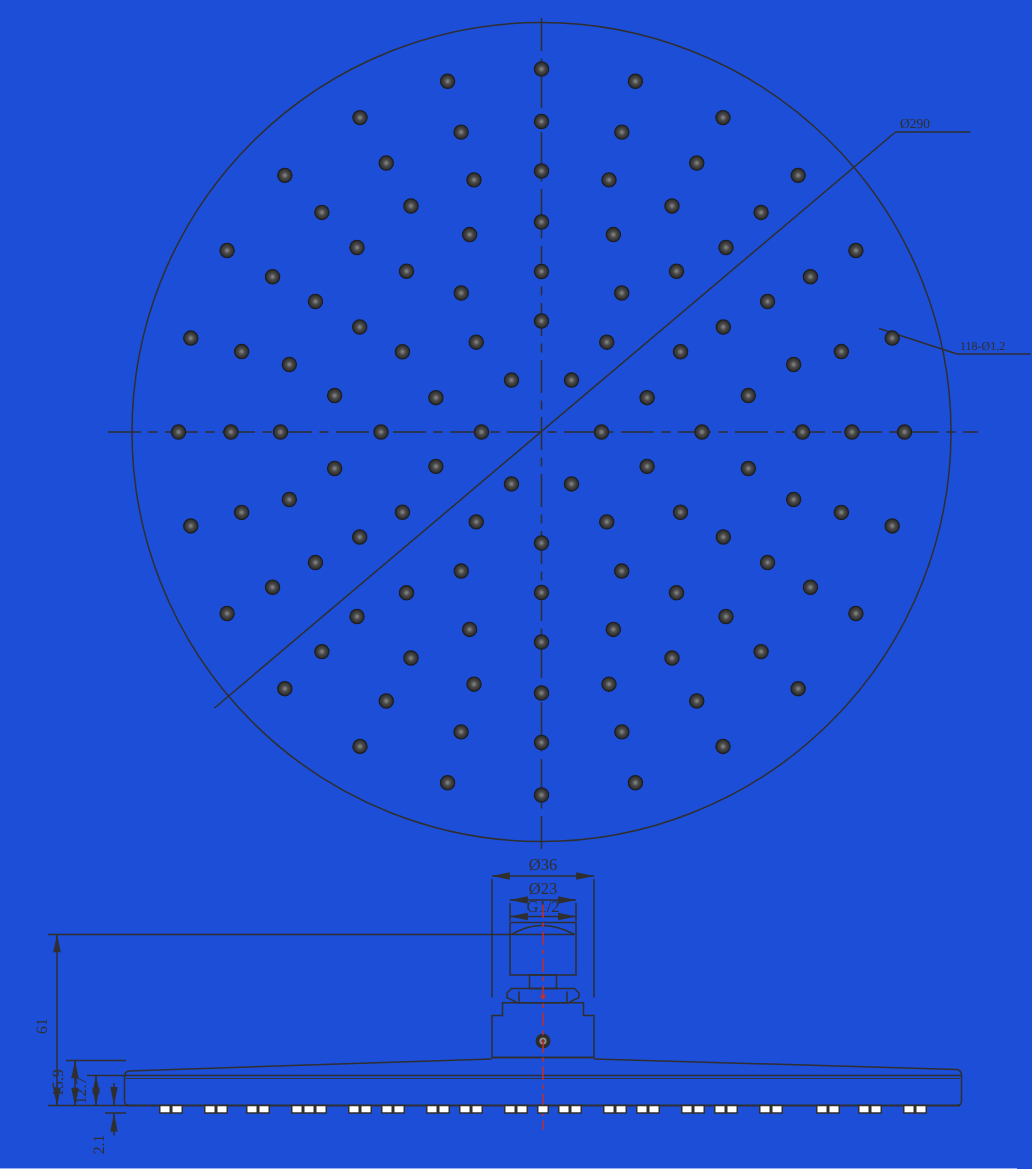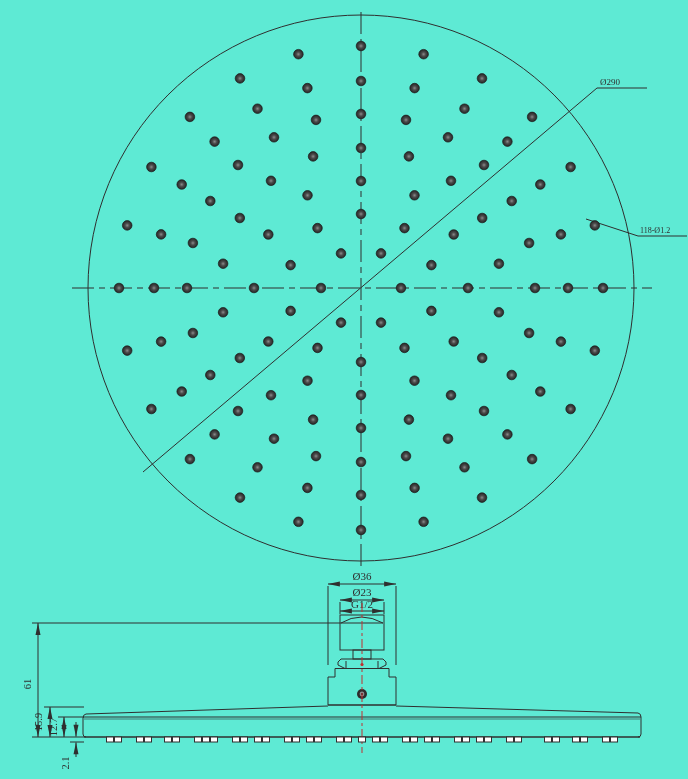--- a/index.html
+++ b/index.html
@@ -1,19 +1,19 @@
 <!DOCTYPE html>
 <html><head>
 <meta charset="utf-8">
 <style>
   html,body{margin:0;padding:0;background:#ffffff;}
   .canvas{
     position:relative;
     width:688px;height:779px;
-    background:#5eead4;
+    background:#1d4ed8;
     overflow:hidden;
   }
   svg text{
     font-family:"Liberation Serif","DejaVu Serif",serif;
     fill:#2f2f2f;
   }
   .dim-txt{font-size:11px;}
   .dim-txt-sm{font-size:9px;}
   .dim-txt-xs{font-size:8px;}
   .rot-txt{font-size:10.5px;}

